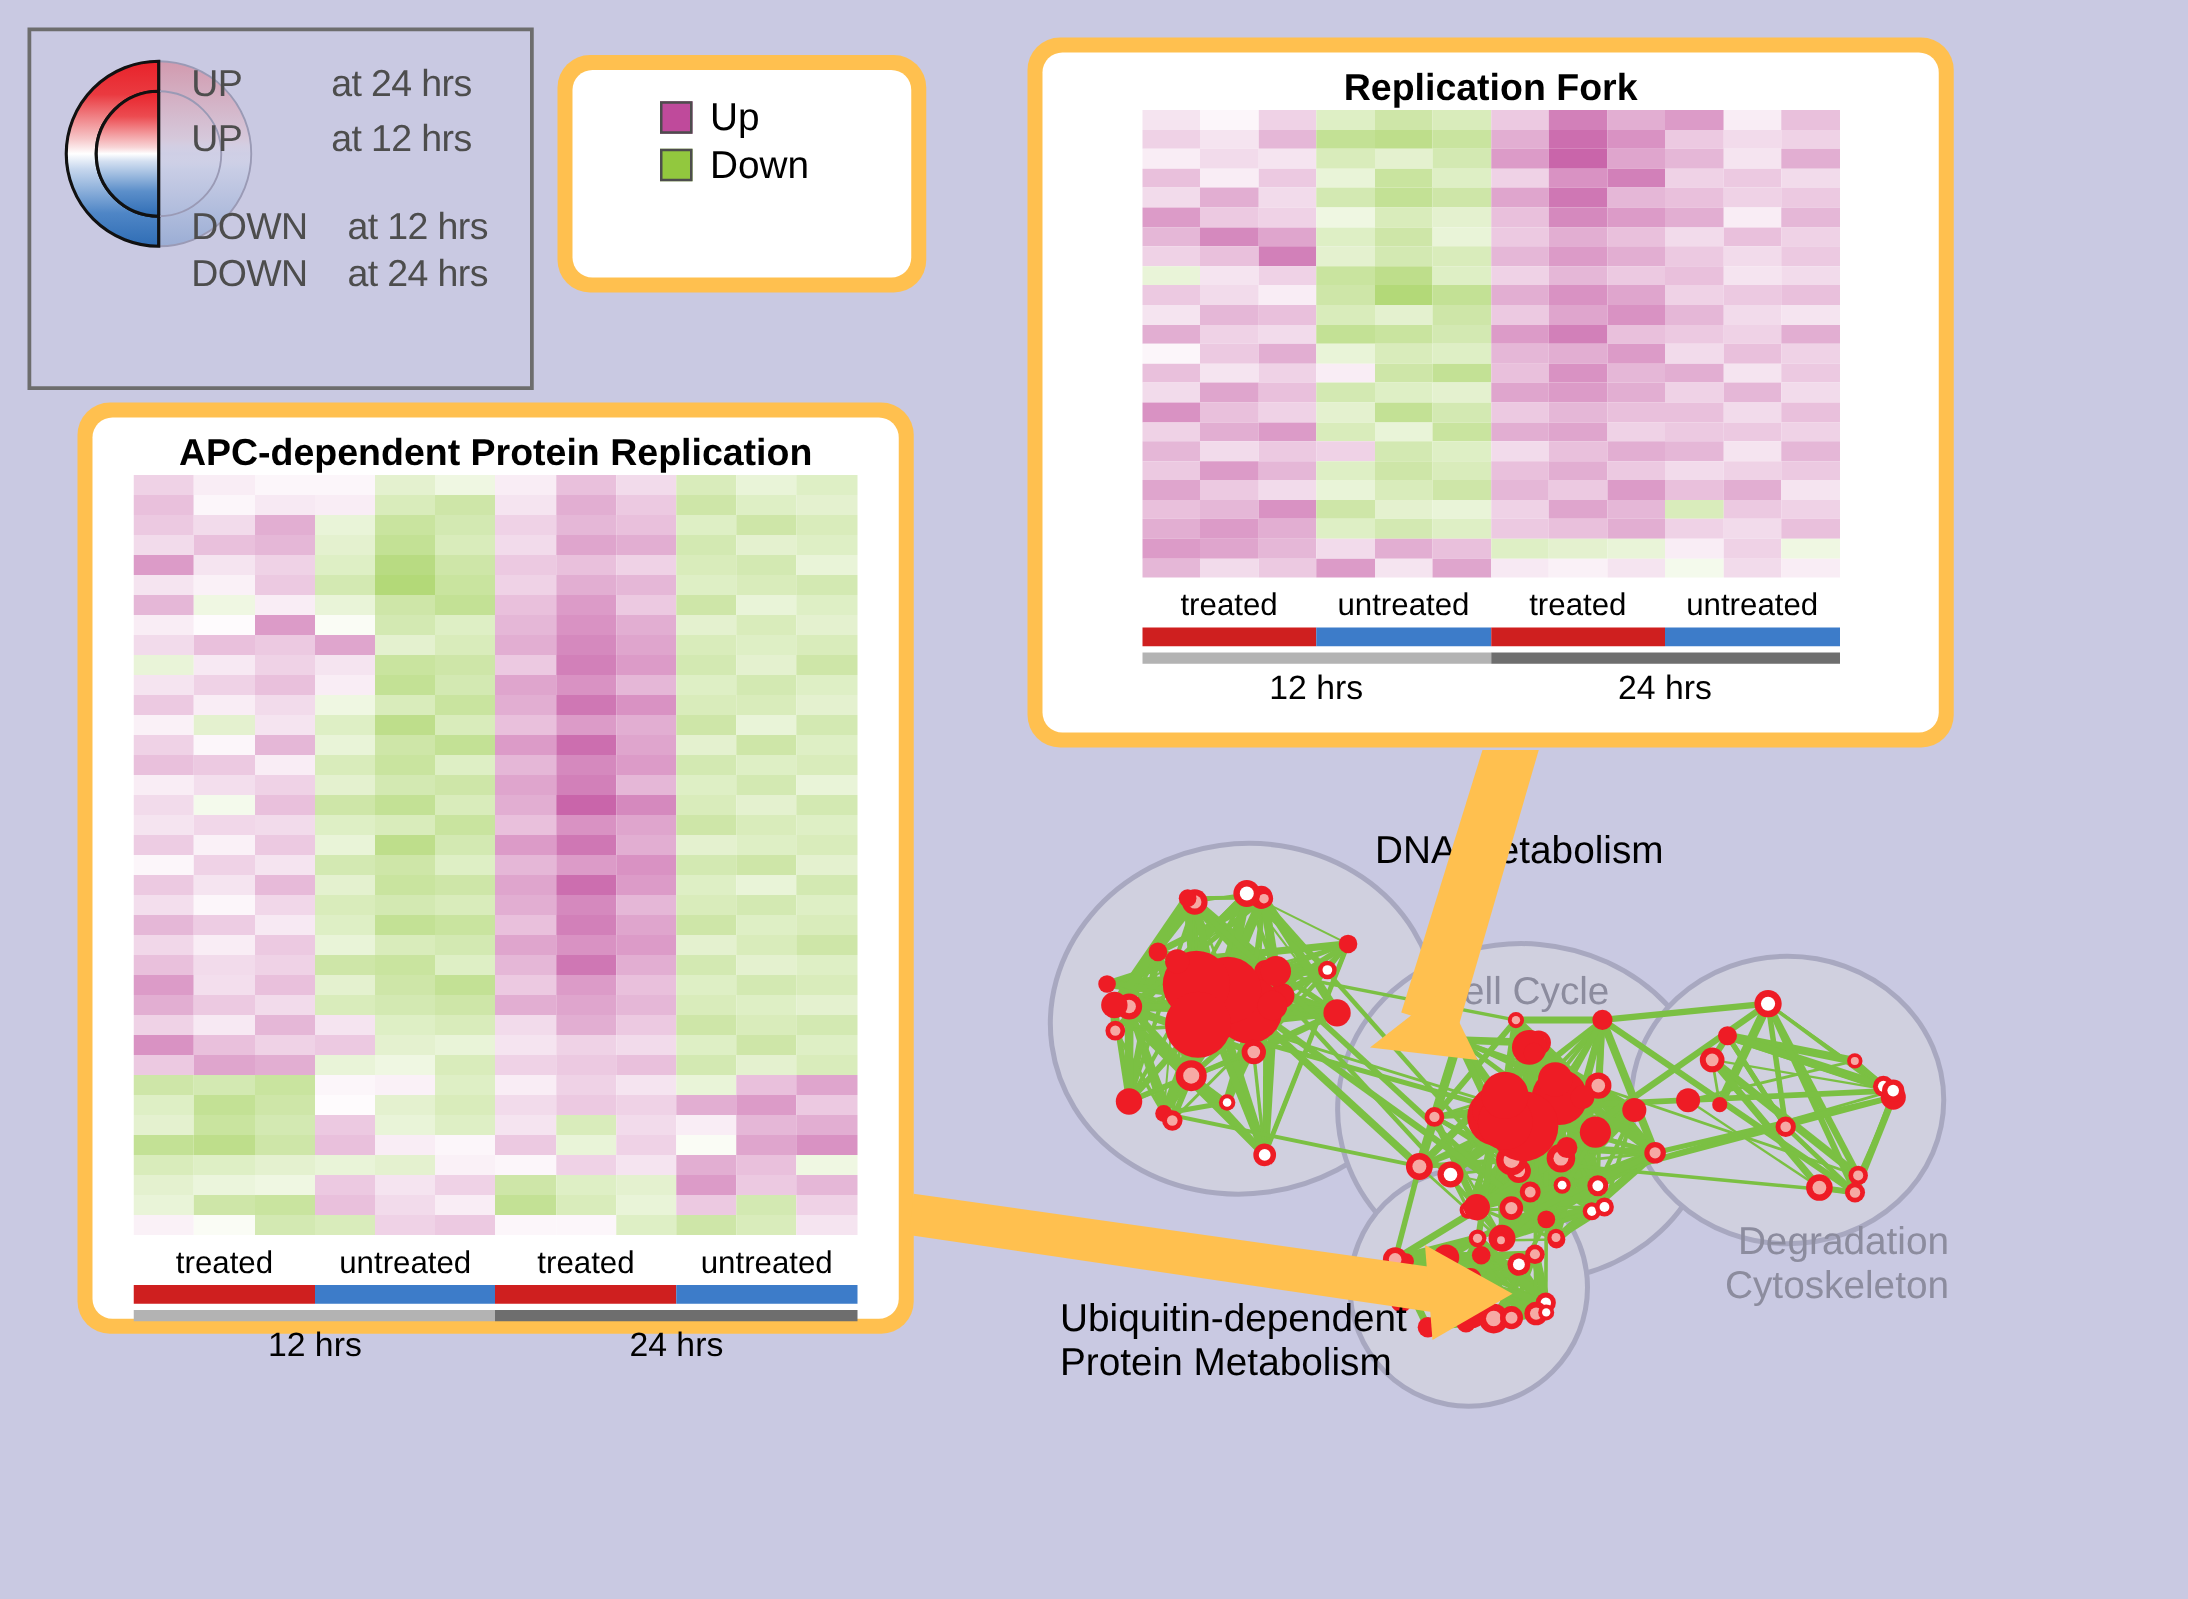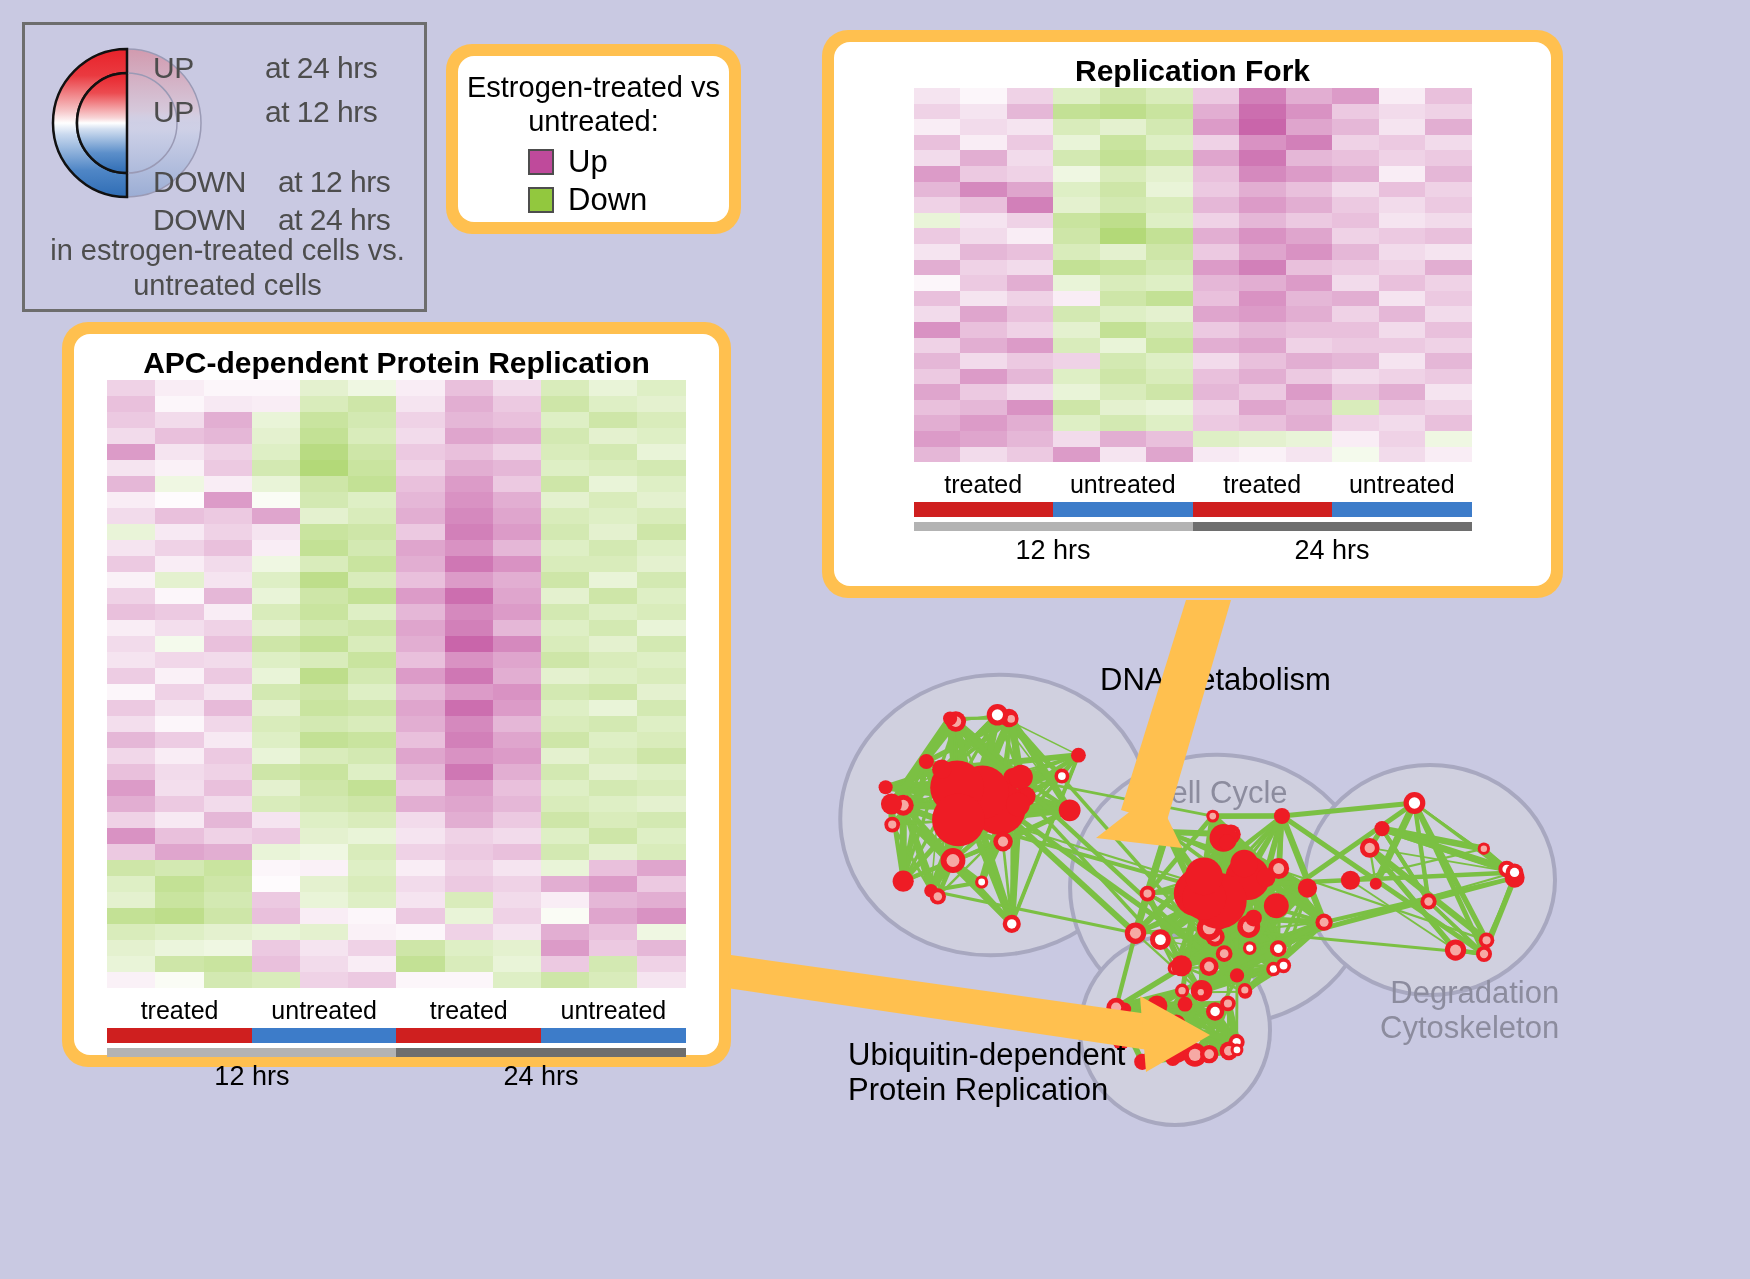--- a/index.html
+++ b/index.html
@@ -136,28 +136,24 @@
 
   <span class="wheel-label" id="wl-up24">UP</span>
   <span class="wheel-label" id="wl-at24">at 24 hrs</span>
   <span class="wheel-label" id="wl-up12">UP</span>
   <span class="wheel-label" id="wl-at12">at 12 hrs</span>
   <span class="wheel-label" id="wl-dn12">DOWN</span>
   <span class="wheel-label" id="wl-atd12">at 12 hrs</span>
   <span class="wheel-label" id="wl-dn24">DOWN</span>
   <span class="wheel-label" id="wl-atd24">at 24 hrs</span>
 
-  <div id="wheel-caption">in estrogen-treated cells
-vs. untreated cells</div>
 </div>
 
 <div class="abs orange-panel" id="key-panel">
   <div class="inner">
-    <div class="key-title">Estrogen-treated
-vs untreated:</div>
     <div class="key-rows">
       <div class="key-row">
         <span class="key-swatch" style="background:#bf4a9b"></span>
         <span class="key-label">Up</span>
       </div>
       <div class="key-row">
         <span class="key-swatch" style="background:#92c83e"></span>
         <span class="key-label">Down</span>
       </div>
     </div>
@@ -1892,21 +1888,21 @@
           <circle cx="326.11921505057643" cy="407.5633730016289" r="5.087911053620238" fill="#f6a9a4"></circle>
         </g>
       </g>
   </svg>
 
   <div class="net-label" id="lbl-dna">DNA Metabolism</div>
   <div class="net-label" id="lbl-cc">Cell Cycle</div>
   <div class="net-label" id="lbl-mt">Degradation
 Cytoskeleton</div>
   <div class="net-label" id="lbl-ub">Ubiquitin-dependent
-Protein Replication</div>
+Protein Metabolism</div>
 </div>
 
 <svg class="abs arrow-svg" width="1750" height="1279" style="pointer-events:none;z-index:5;">
 
   <g>
     <path d="M1186,600 L1231,600 L1166,824 L1121,810 Z" fill="#ffc04f"></path>
     <path d="M1155,792 L1182,848 L1096,838 Z" fill="#ffc04f"></path>
   </g>
 
   <g>

